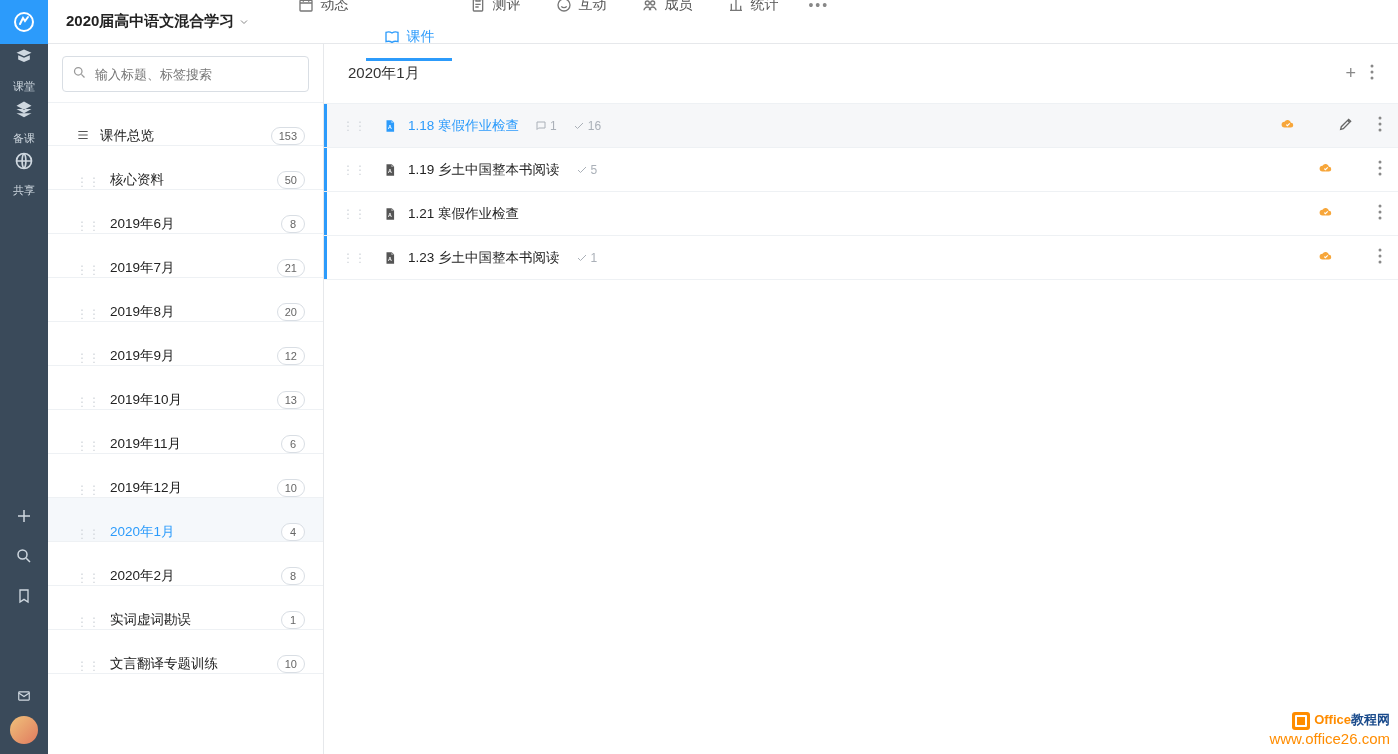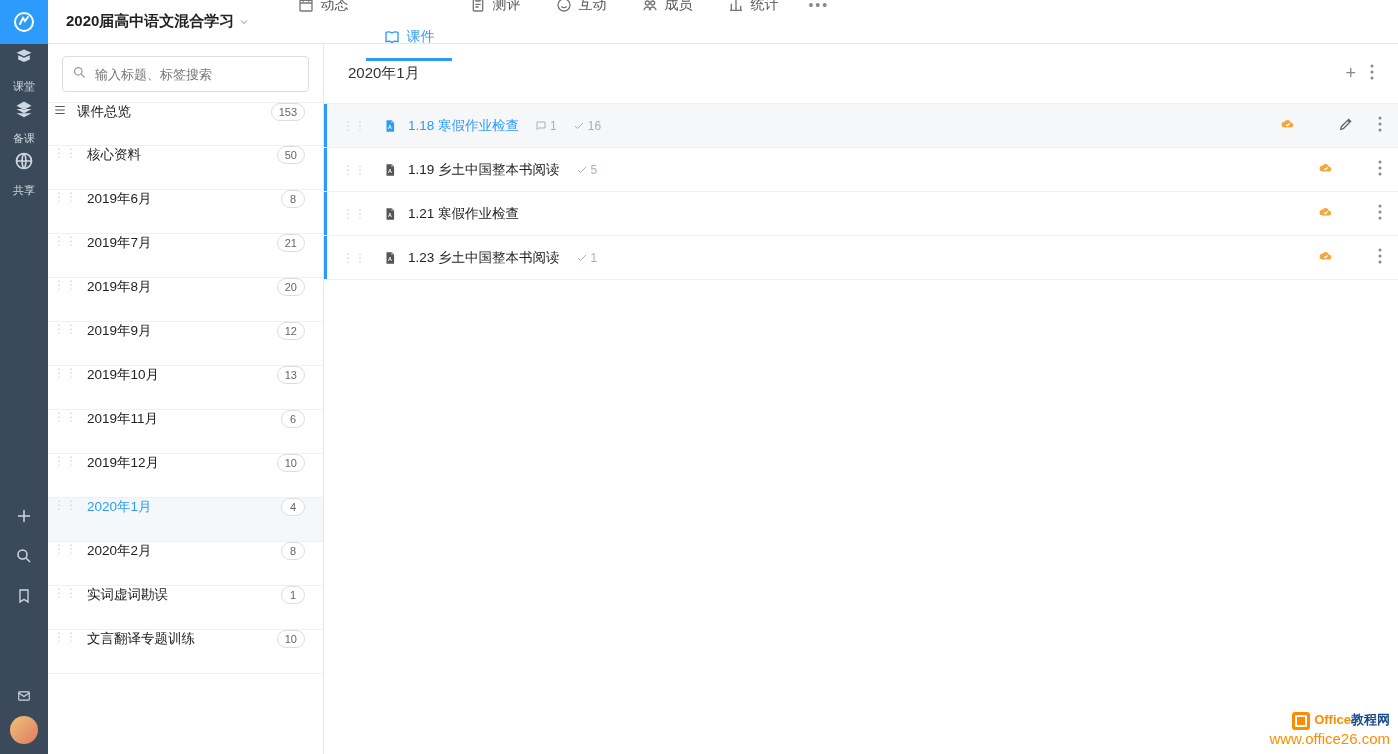--- a/index.html
+++ b/index.html
@@ -23,21 +23,21 @@
 .rail-icon { width:48px; height:40px; display:flex; align-items:center; justify-content:center; cursor:pointer; }
 .avatar { width:28px; height:28px; border-radius:50%; background:linear-gradient(135deg,#f0c27b,#e07a5f); margin-bottom:10px; }
 
 
 .sidebar { position:absolute; left:48px; top:44px; bottom:0; width:276px; border-right:1px solid #e6e8eb; display:flex; flex-direction:column; }
 .search-wrap { padding:12px 14px 10px; }
 .search { width:100%; height:36px; border:1px solid #d9dee4; border-radius:4px; padding:0 10px 0 32px; font-size:13px; color:#333; background:none; position:relative; }
 .search-box { position:relative;border-radius:17px; }
 .search-box .si { position:absolute; left:10px; top:50%; transform:translateY(-50%); color:#888; }
 .sb-list { flex:1; overflow:auto; }
-.sb-item { height:44px; display:flex; align-items:flex-start; padding:0 18px 0 5px; border-bottom:1px solid #eef1f4; cursor:pointer; font-size:13.5px; color:#222; }
+.sb-item { height:44px; display:flex; align-items:flex-end; padding:0 18px 0 28px; border-bottom:1px solid #eef1f4; cursor:pointer; font-size:13.5px; color:#222; }
 .sb-item .drag { color:#cfd4d9; margin-right:10px; font-size:12px; }
 .sb-item.first { border-top:1px solid #eef1f4; }
 .sb-item.overview { font-weight:500; }
 .sb-item.selected { color:#2c9bfb; background:#f5f8fb; }
 .sb-label { flex:1; }
 .badge { min-width:24px; height:18px; padding:0 7px; border:1px solid #d9dee4; border-radius:9px; font-size:11px; color:#666; display:flex; align-items:center; justify-content:center; background:#fff; }
 .add-module { height:44px; display:flex; align-items:center; padding:0 16px; color:#2c9bfb; cursor:pointer; gap:6px; font-size:13.5px; }
 .ov-icon { margin-right:10px; color:#555; }
 
 

